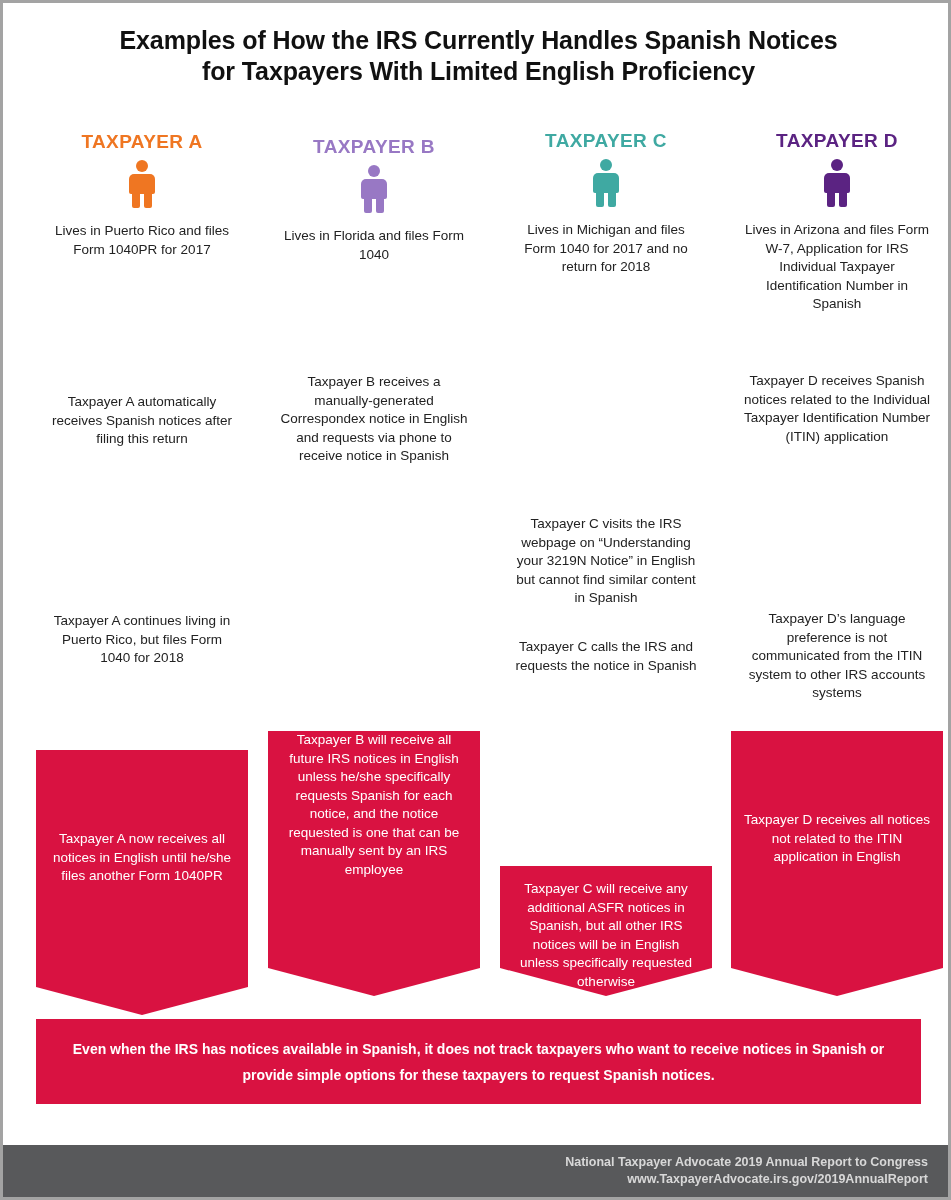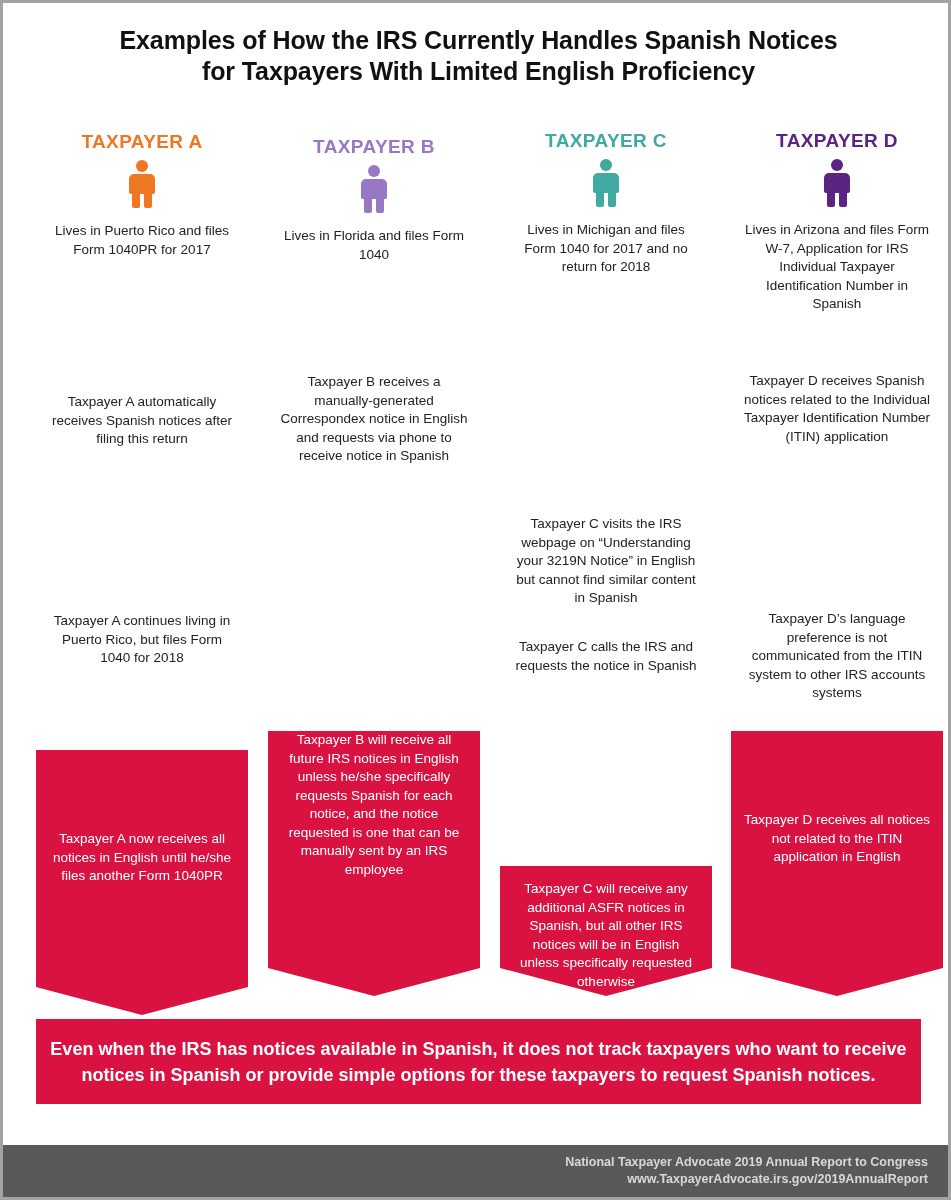--- a/index.html
+++ b/index.html
@@ -141,21 +141,21 @@
     width: 885px;
     height: 85px;
     background: #d91241;
     display: flex;
     align-items: center;
     justify-content: center;
     text-align: center;
   }
   #banner .btext {
     color: #ffffff;
-    font-size: 18px;
+    font-size: 14px;
     font-weight: bold;
     line-height: 26px;
     padding: 0 14px;
   }
 
   
   #footer {
     position: absolute;
     left: 0;
     bottom: 0;

